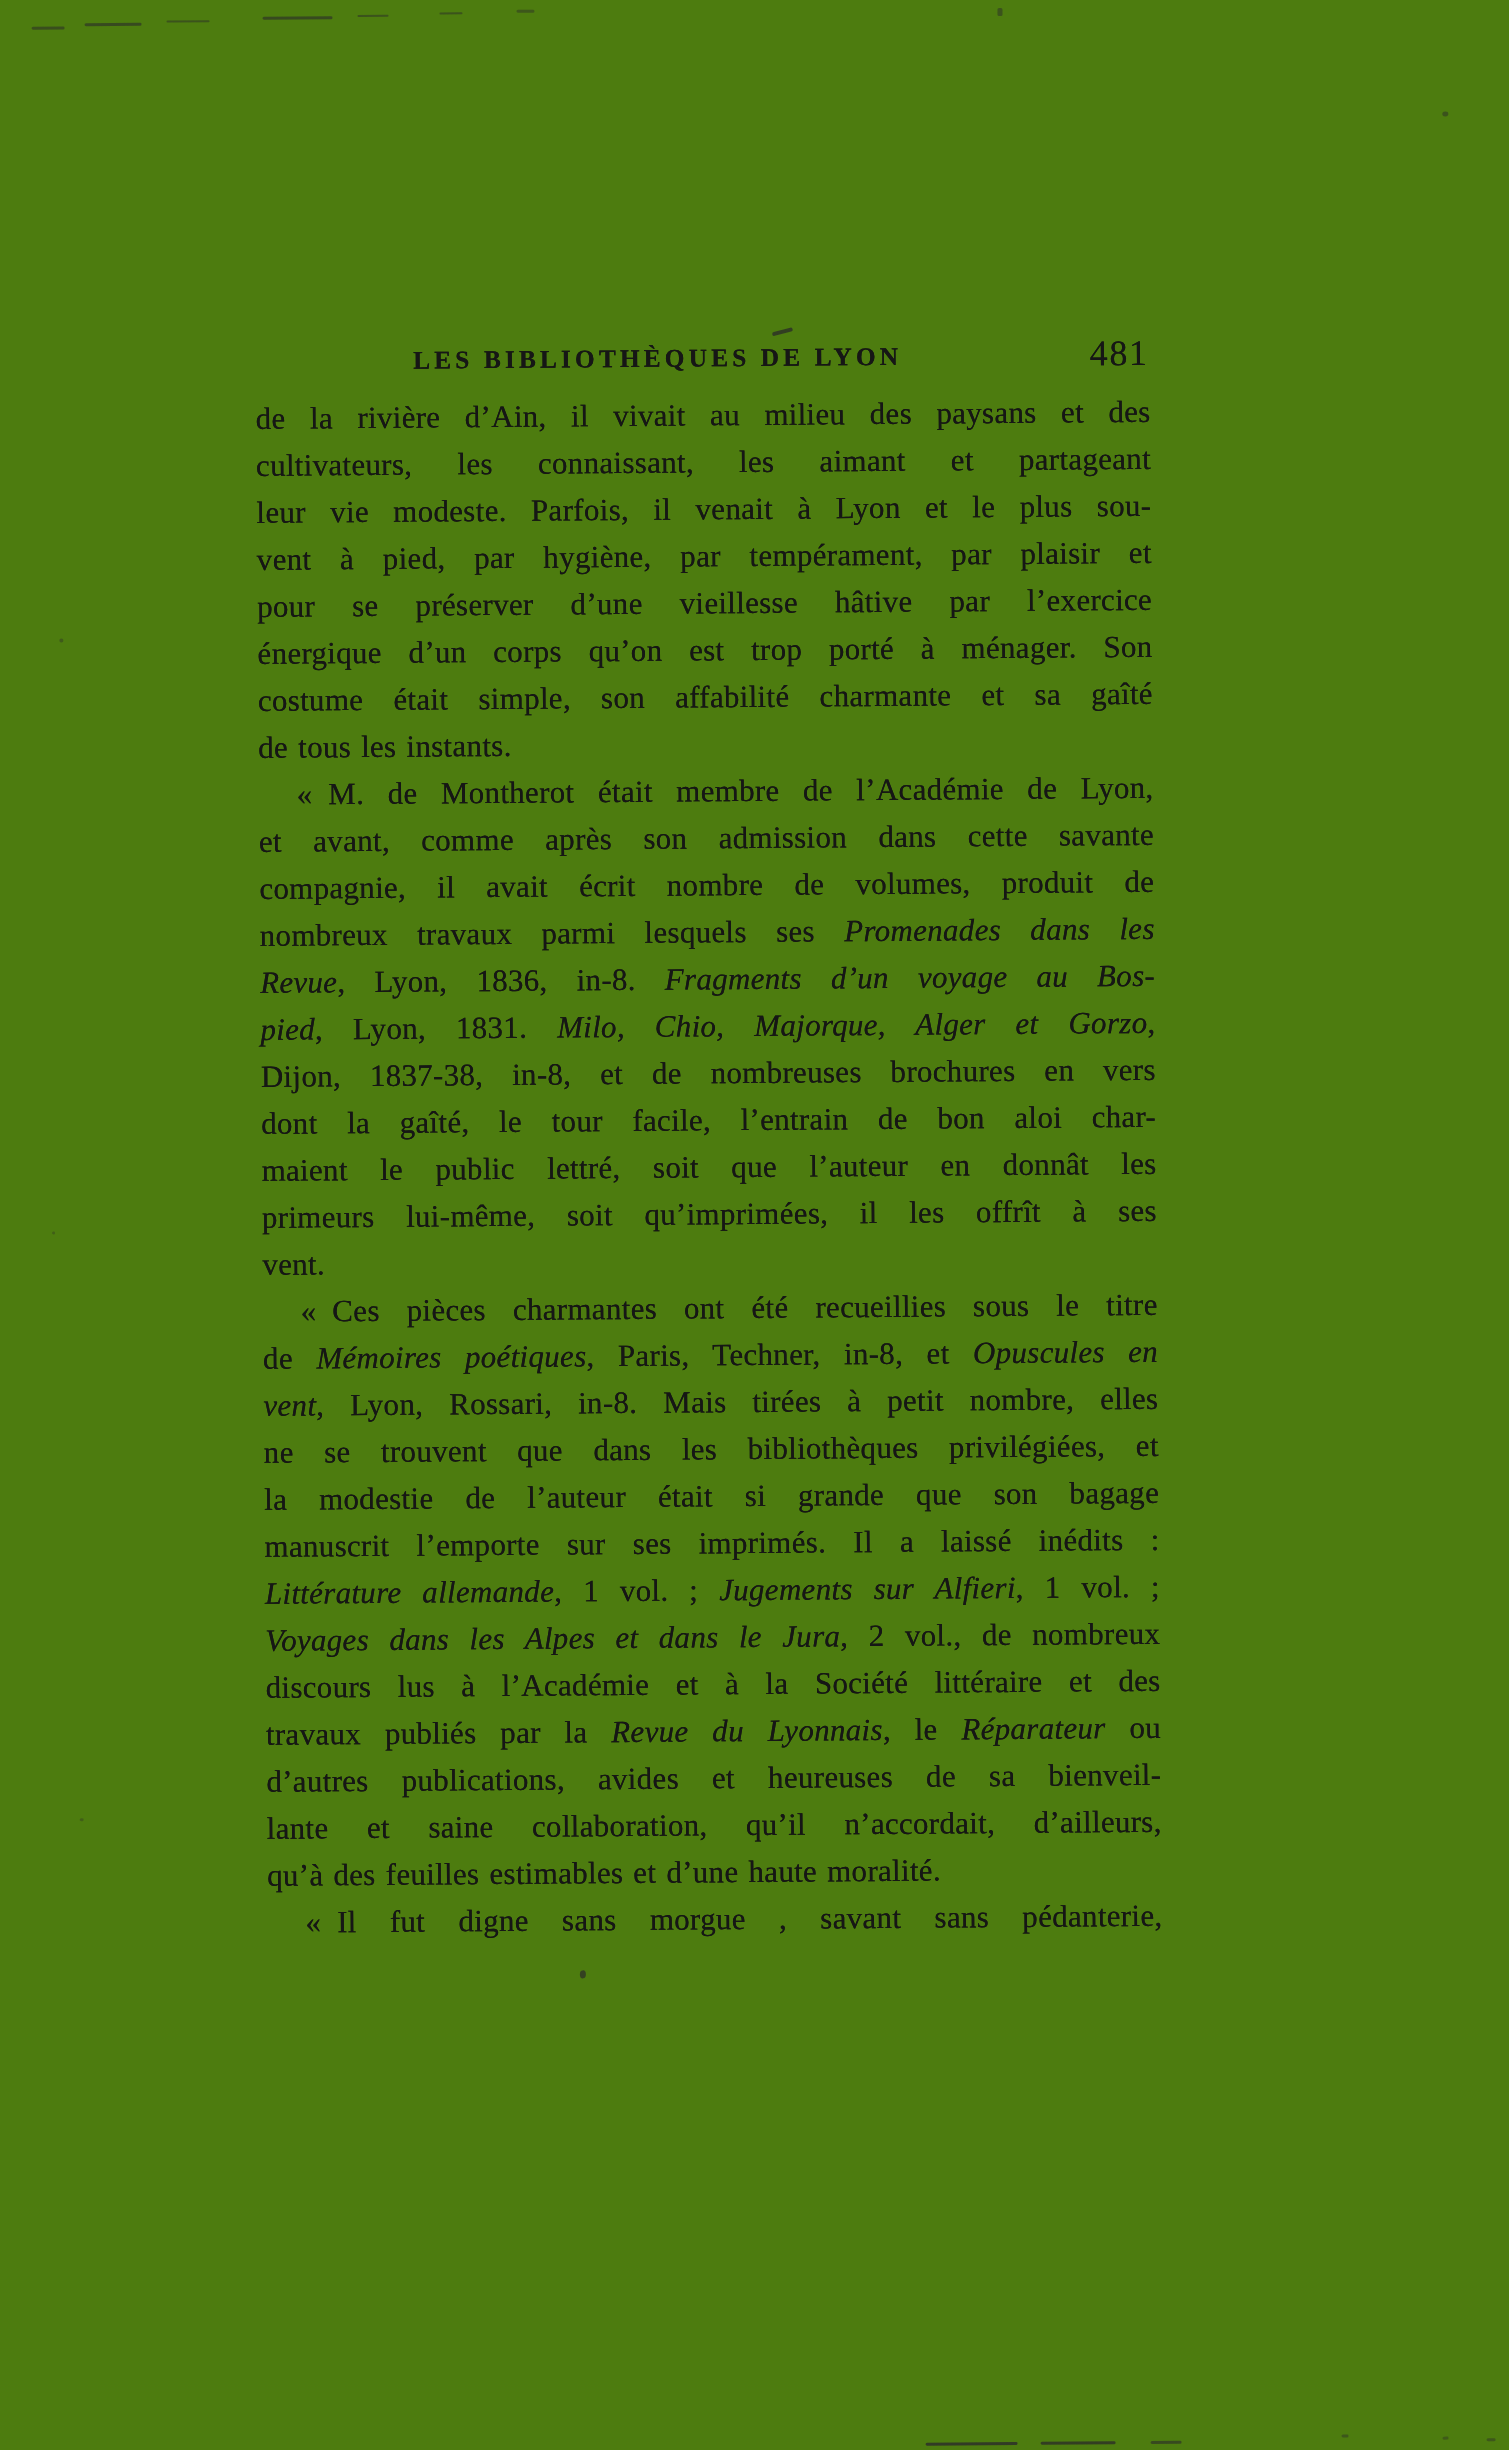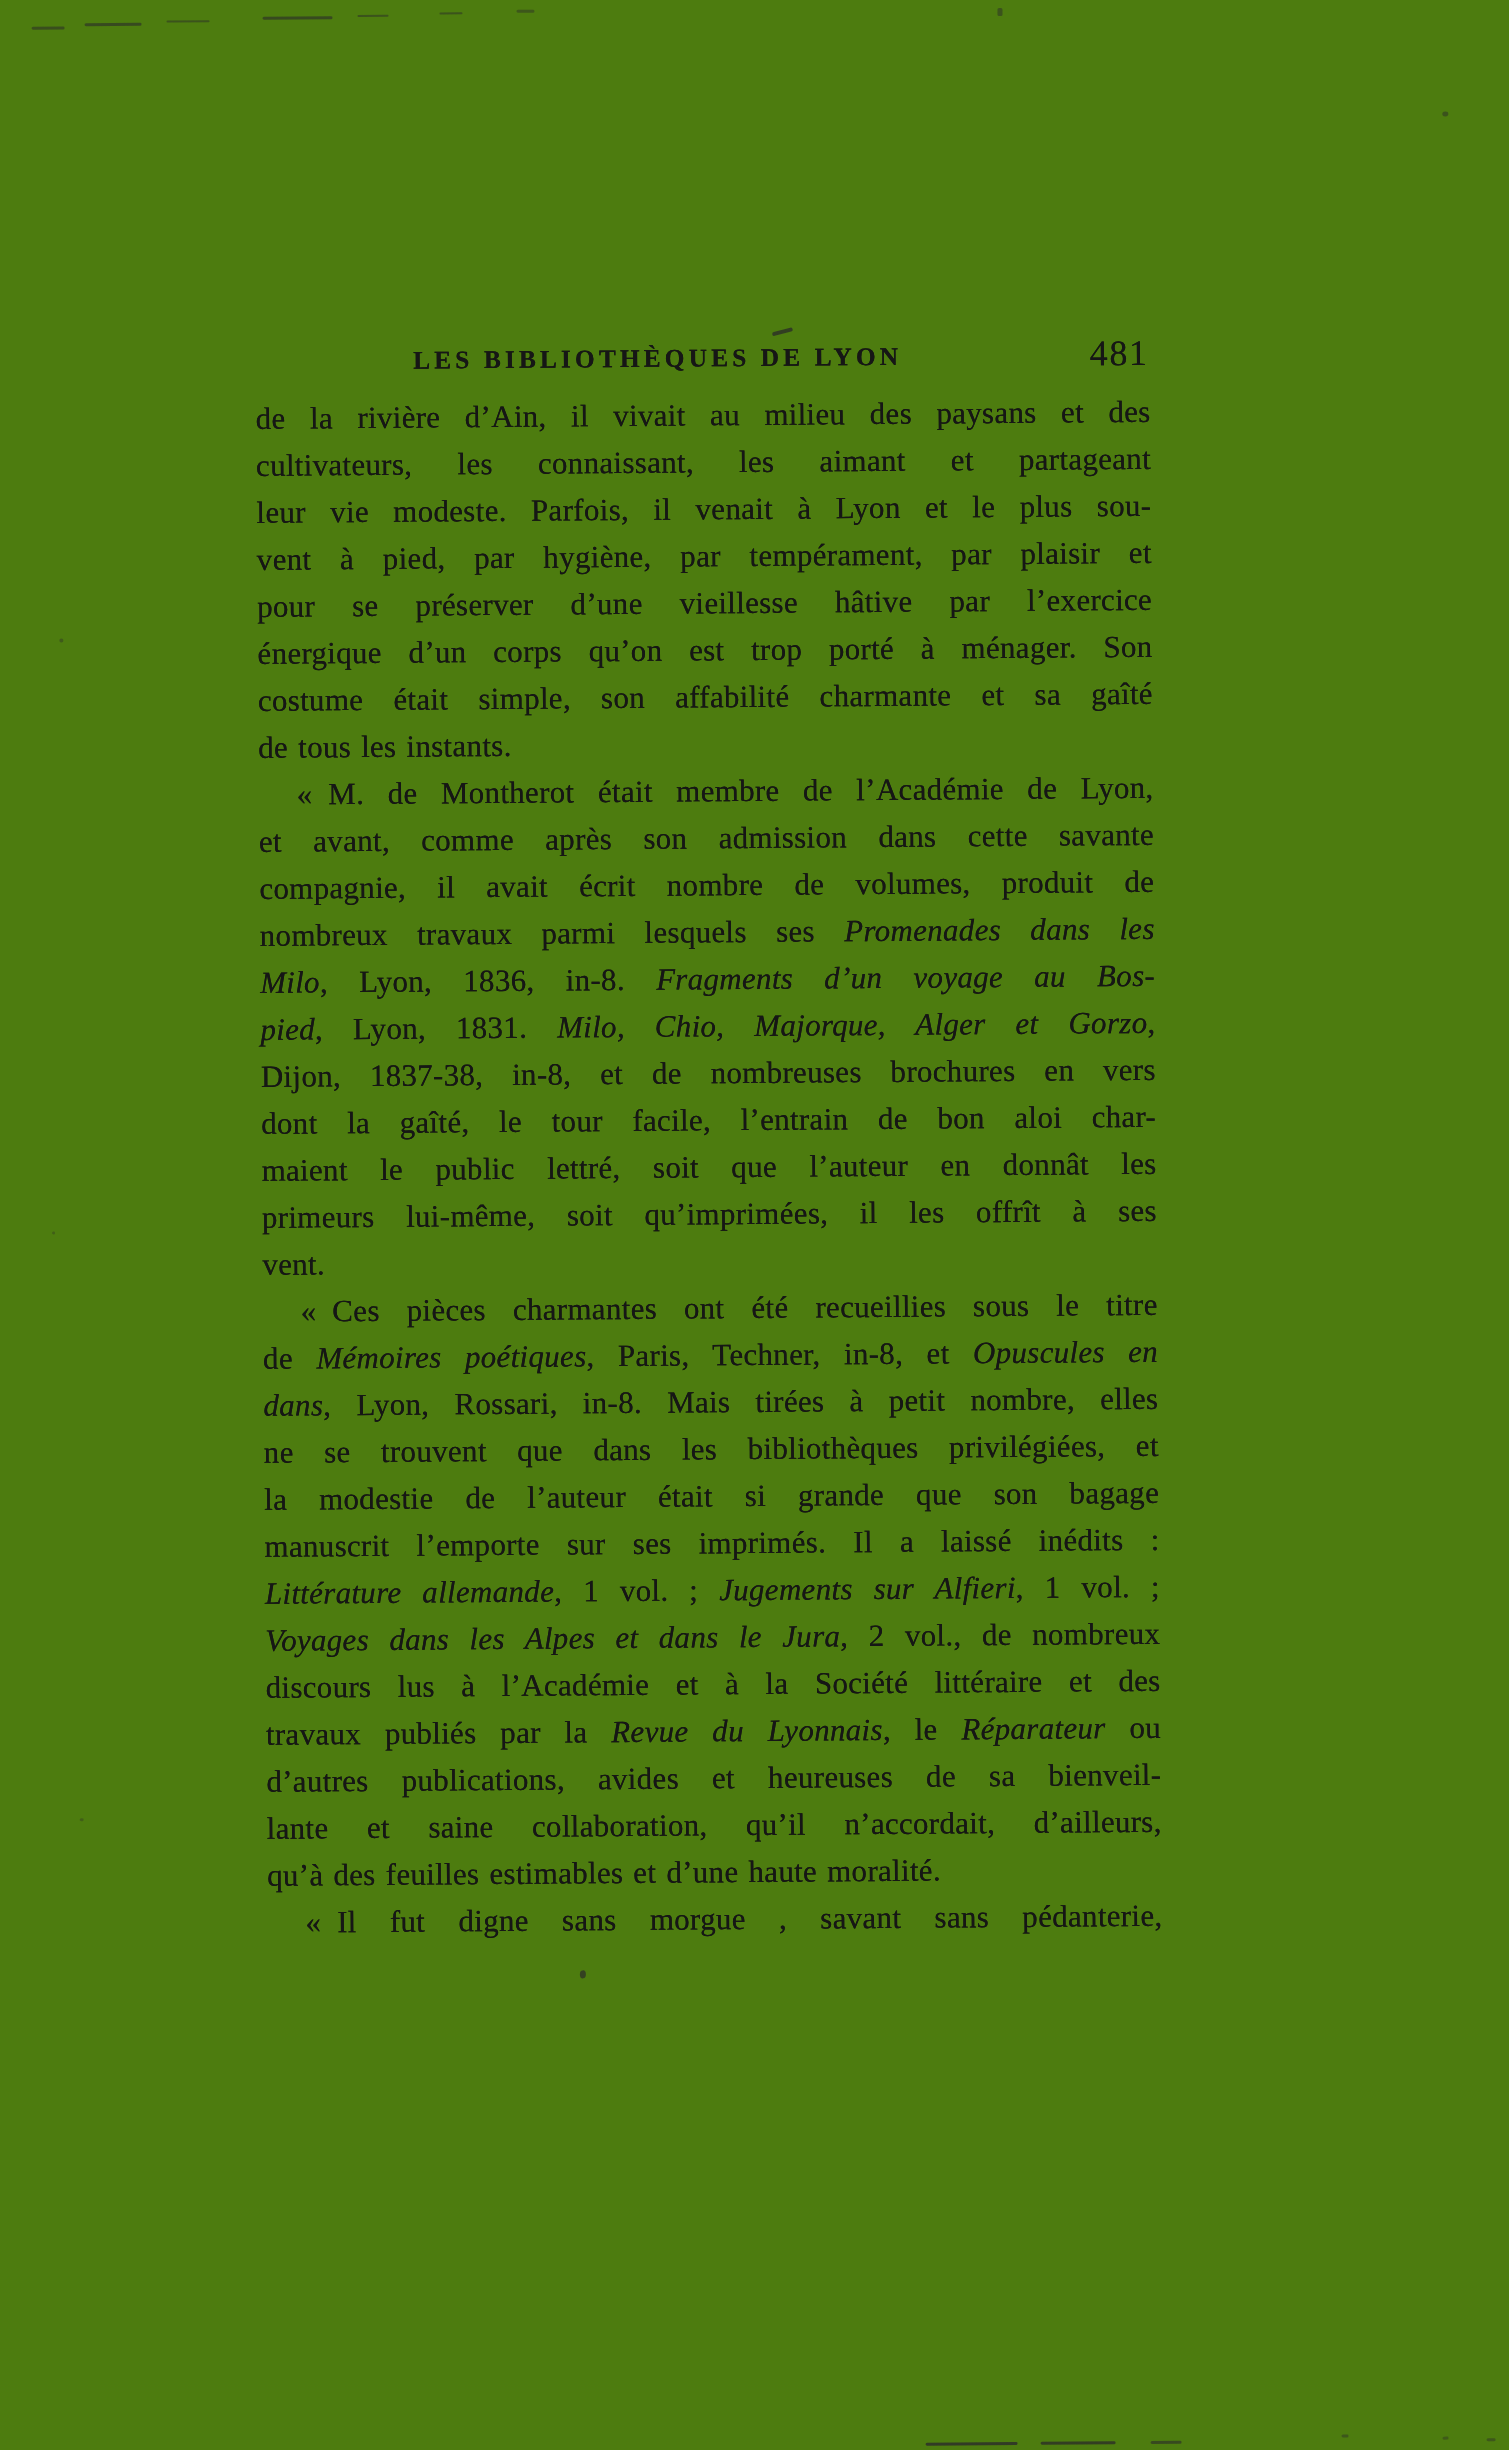--- a/index.html
+++ b/index.html
@@ -95,30 +95,30 @@
         <div class="line j"><span>leur vie modeste. Parfois, il venait à Lyon et le plus sou-</span></div>
         <div class="line j"><span>vent à pied, par hygiène, par tempérament, par plaisir et</span></div>
         <div class="line j"><span>pour se préserver d’une vieillesse hâtive par l’exercice</span></div>
         <div class="line j"><span>énergique d’un corps qu’on est trop porté à ménager. Son</span></div>
         <div class="line j"><span>costume était simple, son affabilité charmante et sa gaîté</span></div>
         <div class="line"><span>de tous les instants.</span></div>
         <div class="line j ind"><span>« M. de Montherot était membre de l’Académie de Lyon,</span></div>
         <div class="line j"><span>et avant, comme après son admission dans cette savante</span></div>
         <div class="line j"><span>compagnie, il avait écrit nombre de volumes, produit de</span></div>
         <div class="line j"><span>nombreux travaux parmi lesquels ses </span><span class="it">Promenades dans les</span></div>
-        <div class="line j"><span class="it">Milo</span><span>, Lyon, 1836, in-8. </span><span class="it">Fragments d’un voyage au Bos-</span></div>
+        <div class="line j"><span class="it">Revue</span><span>, Lyon, 1836, in-8. </span><span class="it">Fragments d’un voyage au Bos-</span></div>
         <div class="line j"><span class="it">pied</span><span>, Lyon, 1831. </span><span class="it">Milo, Chio, Majorque, Alger et Gorzo</span><span>,</span></div>
         <div class="line j"><span>Dijon, 1837-38, in-8, et de nombreuses brochures en vers</span></div>
         <div class="line j"><span>dont la gaîté, le tour facile, l’entrain de bon aloi char-</span></div>
         <div class="line j"><span>maient le public lettré, soit que l’auteur en donnât les</span></div>
         <div class="line j"><span>primeurs lui-même, soit qu’imprimées, il les offrît à ses</span></div>
         <div class="line"><span>vent.</span></div>
         <div class="line j ind"><span>« Ces pièces charmantes ont été recueillies sous le titre</span></div>
         <div class="line j"><span>de </span><span class="it">Mémoires poétiques</span><span>, Paris, Techner, in-8, et </span><span class="it">Opuscules en</span></div>
-        <div class="line j"><span class="it">dans</span><span>, Lyon, Rossari, in-8. Mais tirées à petit nombre, elles</span></div>
+        <div class="line j"><span class="it">vent</span><span>, Lyon, Rossari, in-8. Mais tirées à petit nombre, elles</span></div>
         <div class="line j"><span>ne se trouvent que dans les bibliothèques privilégiées, et</span></div>
         <div class="line j"><span>la modestie de l’auteur était si grande que son bagage</span></div>
         <div class="line j"><span>manuscrit l’emporte sur ses imprimés. Il a laissé inédits :</span></div>
         <div class="line j"><span class="it">Littérature allemande</span><span>, 1 vol. ; </span><span class="it">Jugements sur Alfieri</span><span>, 1 vol. ;</span></div>
         <div class="line j"><span class="it">Voyages dans les Alpes et dans le Jura</span><span>, 2 vol., de nombreux</span></div>
         <div class="line j"><span>discours lus à l’Académie et à la Société littéraire et des</span></div>
         <div class="line j"><span>travaux publiés par la </span><span class="it">Revue du Lyonnais</span><span>, le </span><span class="it">Réparateur</span><span> ou</span></div>
         <div class="line j"><span>d’autres publications, avides et heureuses de sa bienveil-</span></div>
         <div class="line j"><span>lante et saine collaboration, qu’il n’accordait, d’ailleurs,</span></div>
         <div class="line"><span>qu’à des feuilles estimables et d’une haute moralité.</span></div>

